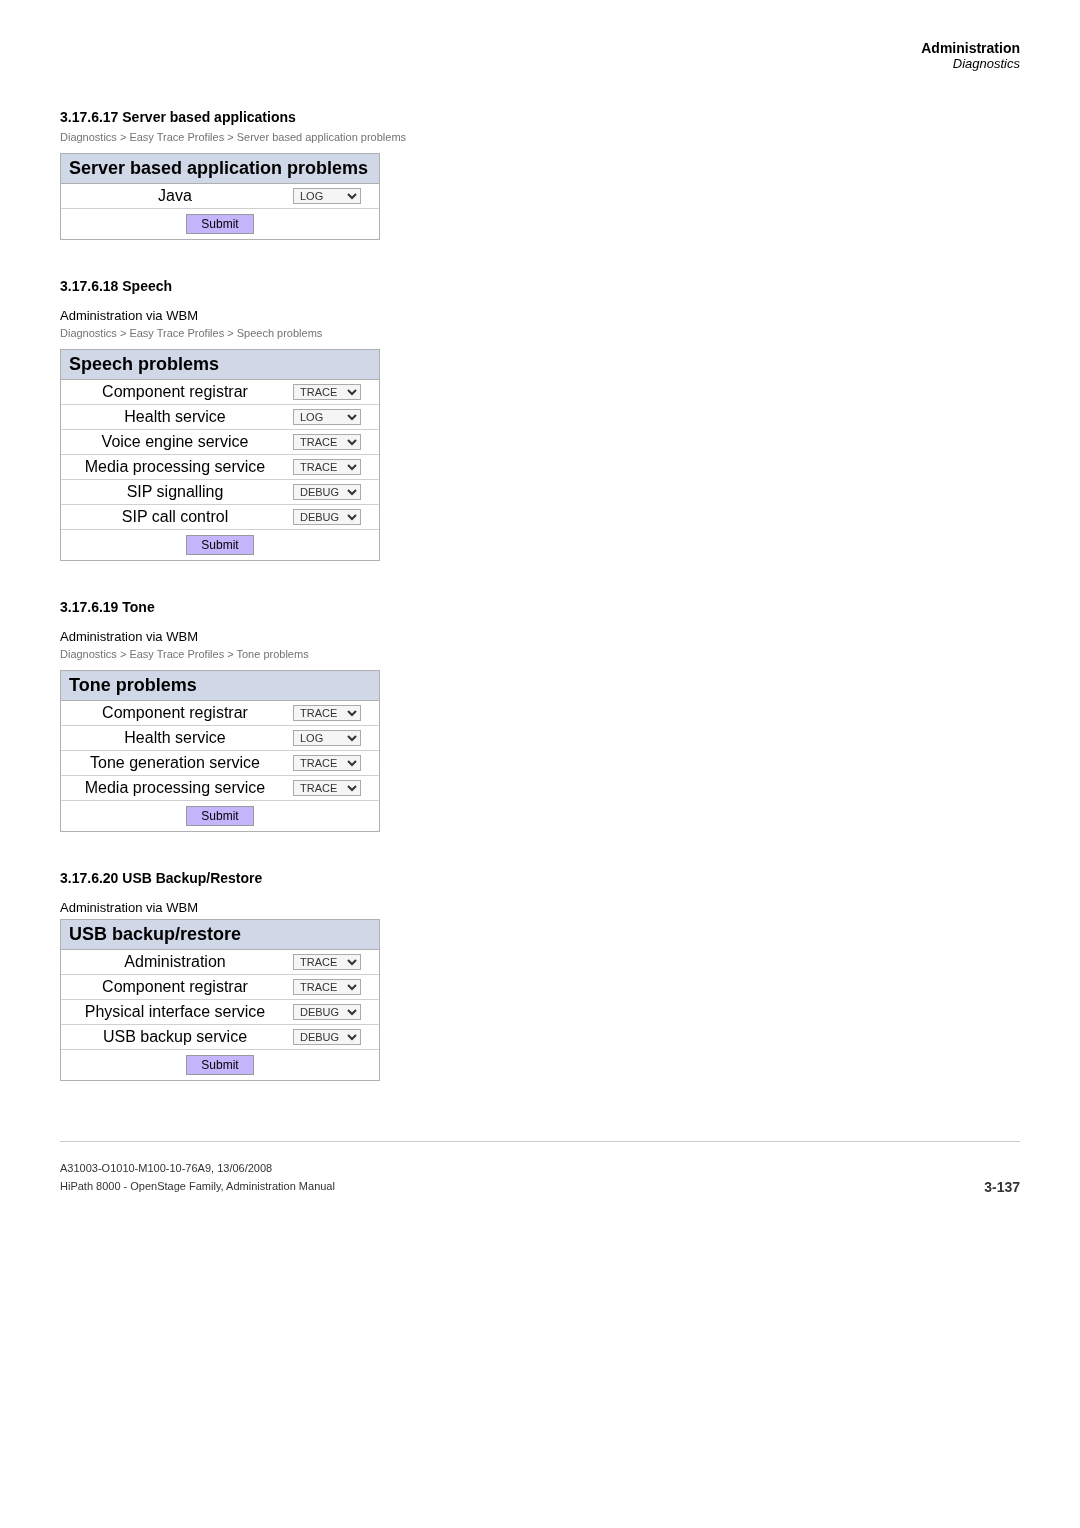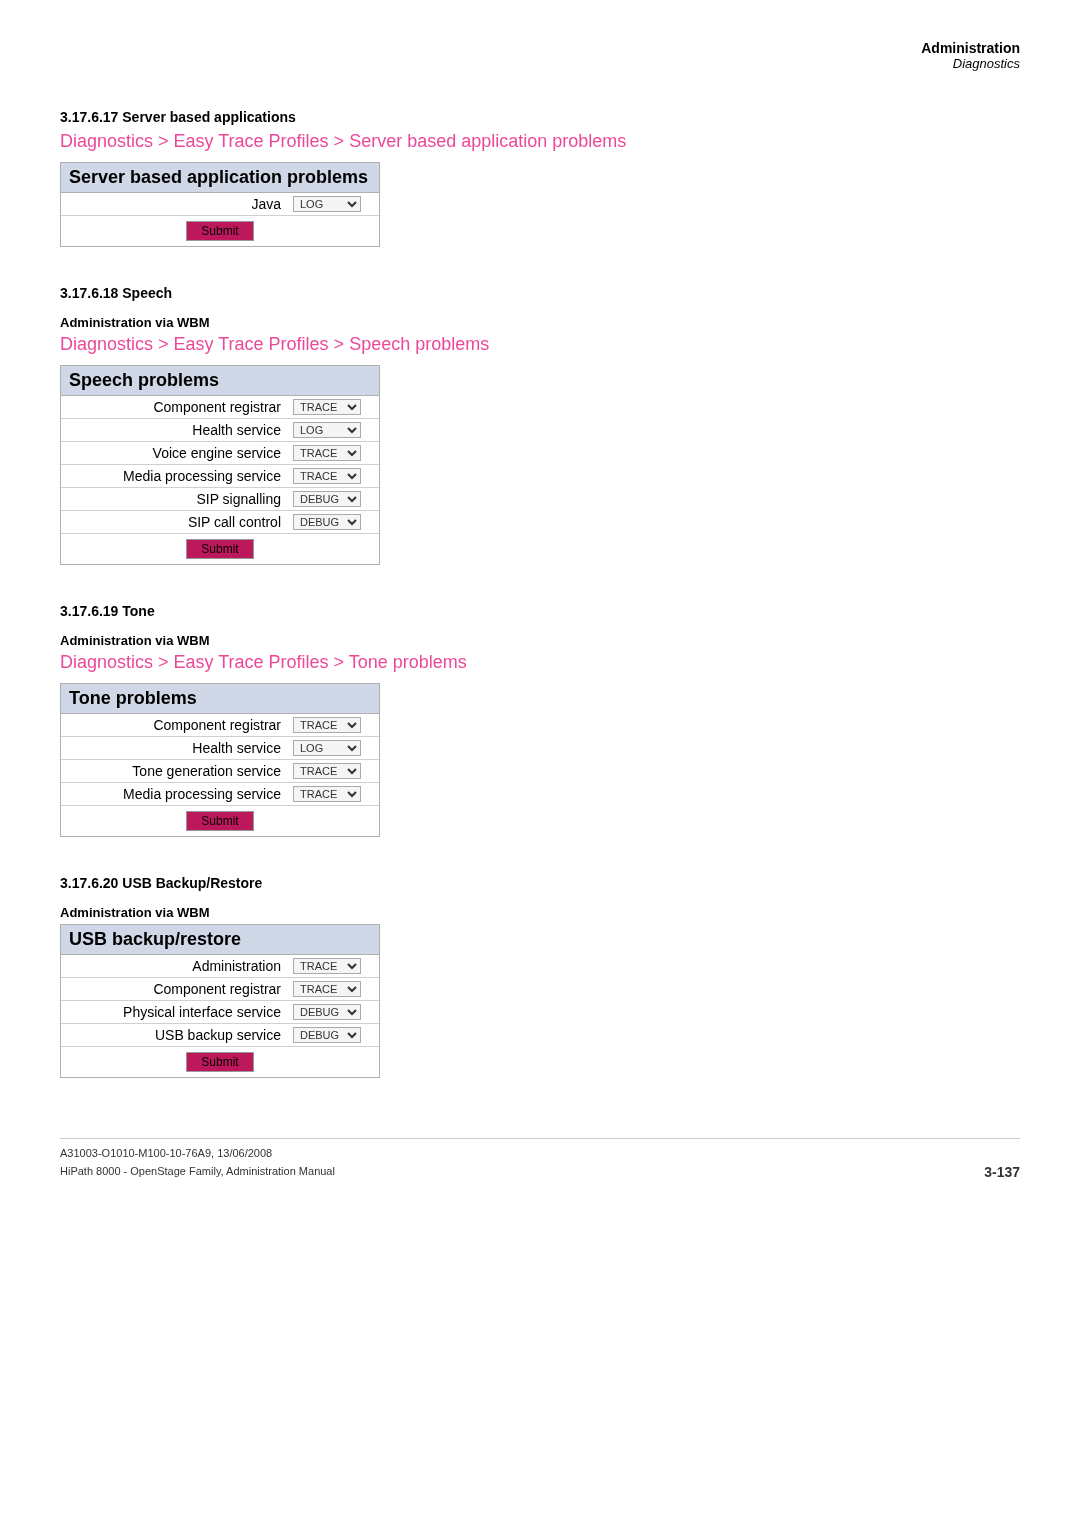--- a/index.html
+++ b/index.html
@@ -28,28 +28,28 @@
     }
 
     .section-heading {
       font-size: 14px;
       font-weight: bold;
       margin-bottom: 6px;
       margin-top: 38px;
     }
     .sub-heading {
       font-size: 13px;
-      font-weight: bold;
+      font-weight: normal;
       margin-bottom: 4px;
       margin-top: 14px;
     }
     .breadcrumb-text {
-      font-size: 18px;
+      font-size: 11px;
       margin-bottom: 10px;
-      color: #ec4899;
+      color: #737373;
     }
 
     .config-table {
       border: 1px solid #b0b0b0;
       border-collapse: collapse;
       width: 320px;
       margin-bottom: 20px;
       background: #fff;
     }
     .config-table .table-header {
@@ -61,23 +61,23 @@
     }
     .config-table .table-row {
       display: flex;
       align-items: center;
       border-bottom: 1px solid #d0d0d0;
     }
     .config-table .table-row:last-of-type {
       border-bottom: none;
     }
     .config-table .row-label {
-      text-align: right;
+      text-align: center;
       padding: 3px 8px;
-      font-size: 14px;
+      font-size: 16px;
       color: #000;
       flex: 1;
     }
     .config-table .row-value {
       width: 90px;
       padding: 2px 4px;
     }
     .config-table select {
       font-size: 11px;
       width: 68px;
@@ -88,29 +88,29 @@
     }
     .config-table .submit-row {
       text-align: center;
       padding: 5px;
       background: #fff;
     }
     .config-table input[type="button"],
     .config-table button {
       font-size: 12px;
       padding: 2px 14px;
-      background: #be185d;
+      background: #c4b5fd;
       border: 1px solid #999;
       cursor: pointer;
     }
 
     .footer-block {
       margin-top: 60px;
       border-top: 1px solid #ccc;
-      padding-top: 6px;
+      padding-top: 18px;
       font-size: 11px;
       color: #333;
       display: flex;
       justify-content: space-between;
       align-items: flex-end;
     }
     .footer-block .footer-left {
       line-height: 1.6;
     }
     .footer-block .footer-right {

